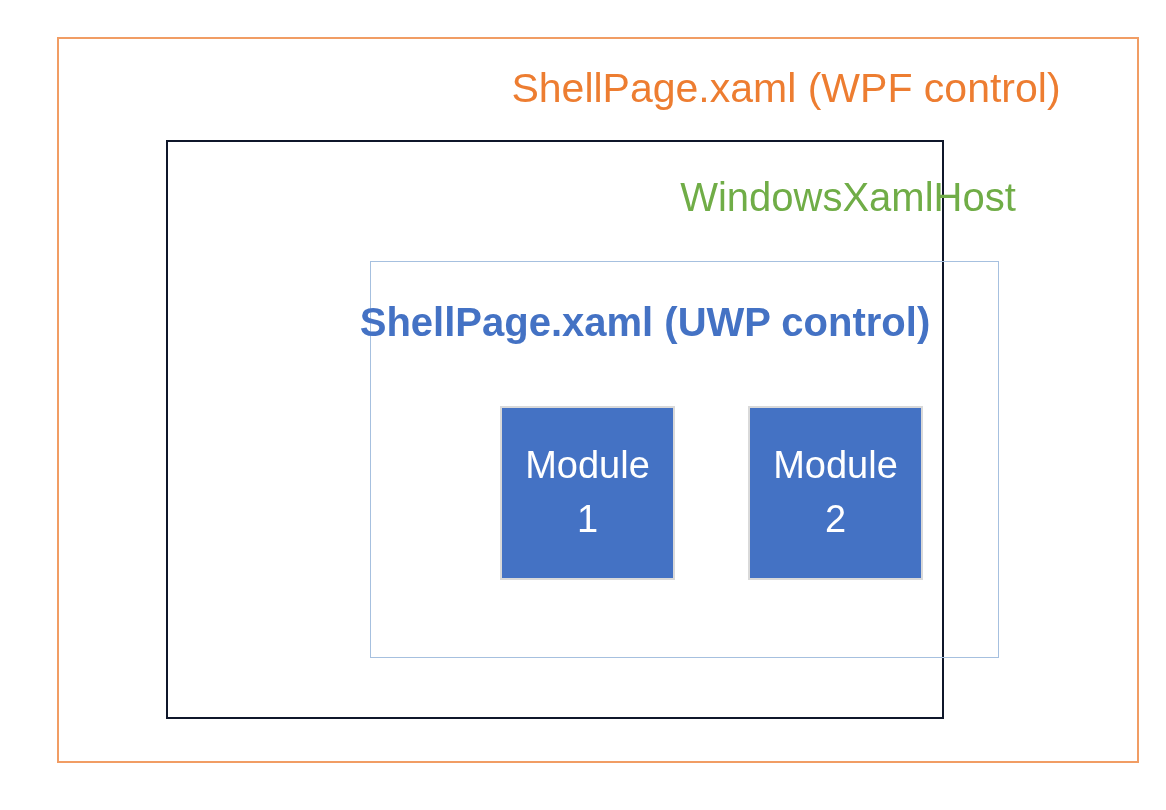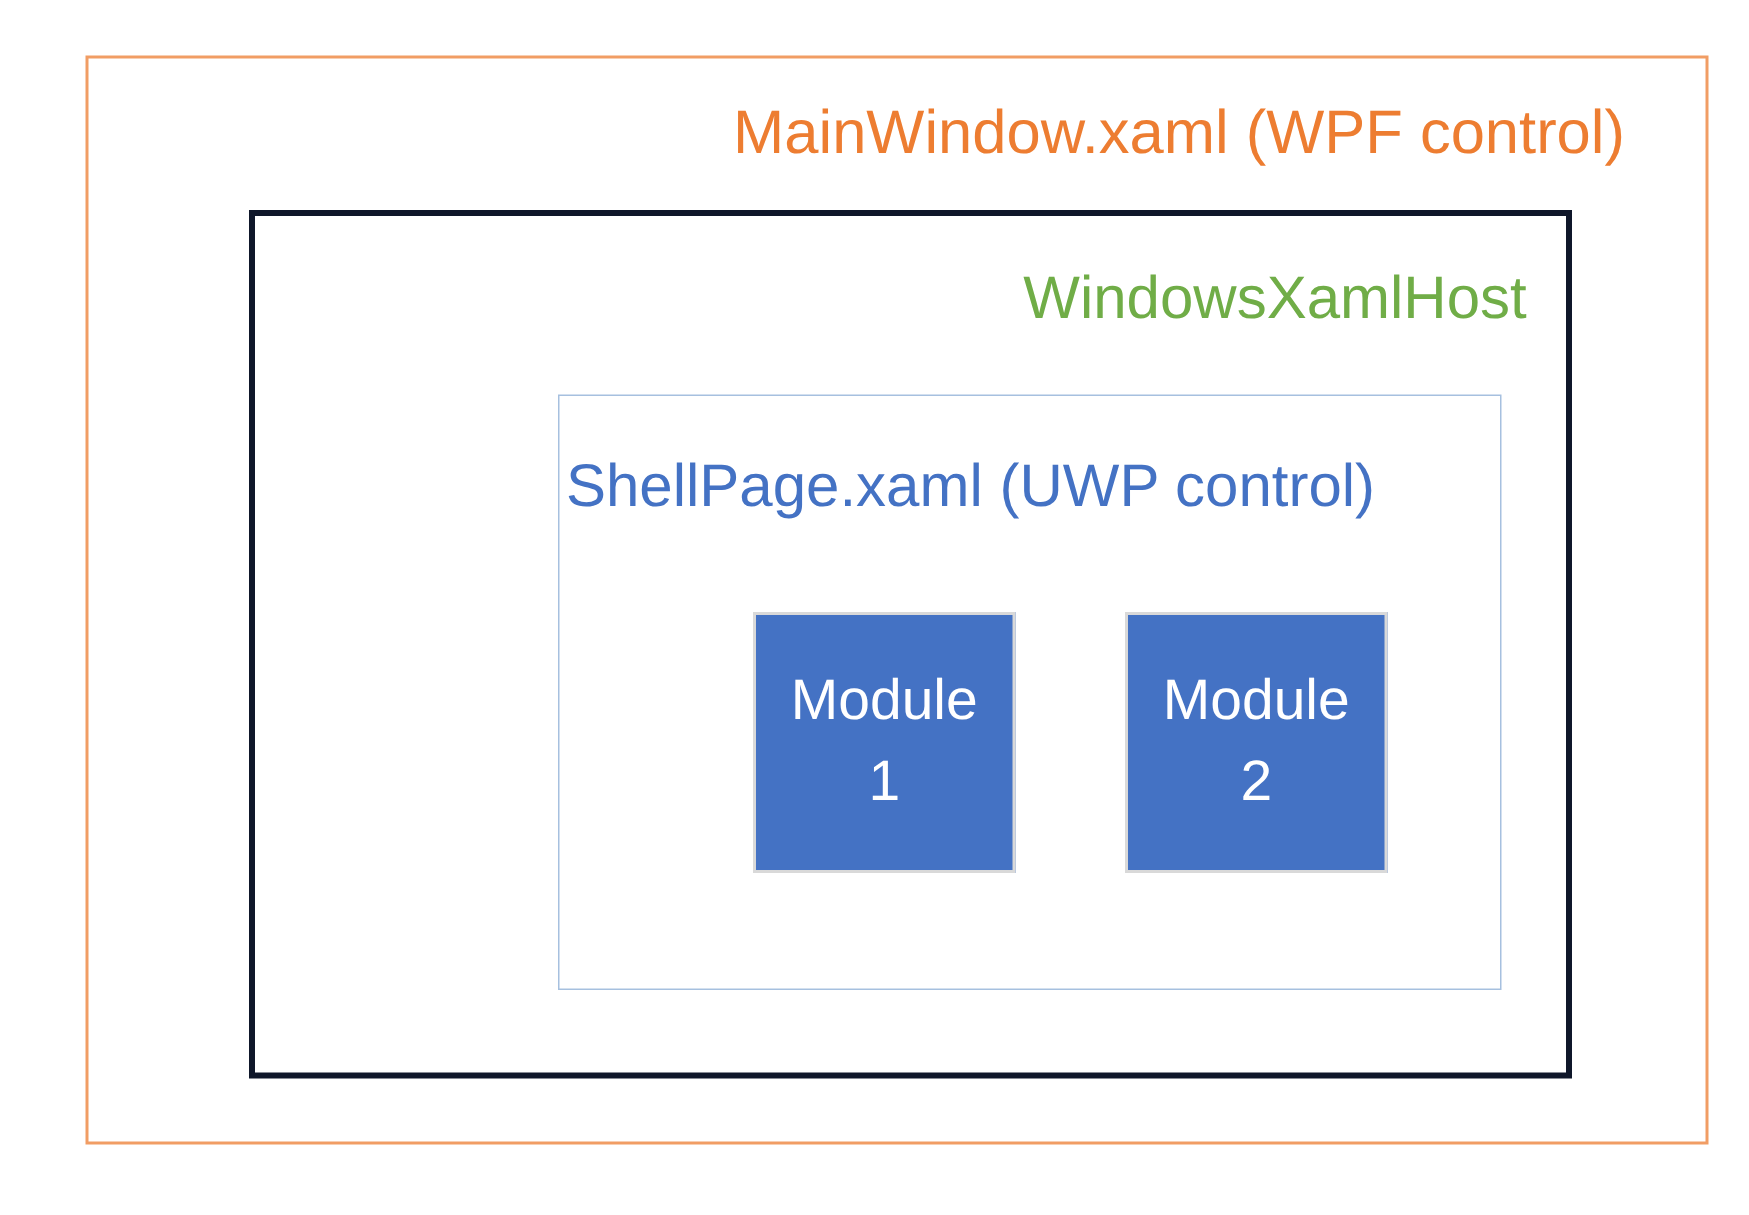--- a/index.html
+++ b/index.html
@@ -20,22 +20,22 @@
     box-sizing: border-box;
     background: transparent;
   }
   #outer-box {
     left: 57px; top: 37px;
     width: 1082px; height: 726px;
     border: 2px solid #F19D64;
   }
   #host-box {
     left: 107px; top: 101px;
-    width: 882px; height: 579px;
-    border: 4px solid #0f172a;
+    width: 778px; height: 579px;
+    border: 2px solid #0f172a;
   }
   #shell-box {
     left: 202px; top: 119px;
     width: 629px; height: 397px;
     border: 1px solid #A6C0DF;
   }
   .box-label {
     position: absolute;
     text-align: center;
     white-space: nowrap;
@@ -53,20 +53,21 @@
     left: 430px; top: 29px;
     width: 500px;
     font-size: 40px;
     color: #70AD47;
   }
   #shell-label {
     left: -26px; top: 34px;
     width: 600px;
     font-size: 40px;
     color: #4472C4;
+    font-weight: bold;
   }
   .module-box {
     position: absolute;
     box-sizing: border-box;
     width: 175px; height: 174px;
     top: 144px;
     background: #4472C4;
     border: 2px solid #D9D9D9;
     display: flex;
     flex-direction: column;
@@ -80,21 +81,21 @@
   #module-2 { left: 377px; }
   .module-line { text-align: center; }
 </style>
 </head>
 <body>
 
 <div id="canvas">
 
   <div id="outer-box" class="frame">
 
-    <div id="outer-label" class="box-label">MainWindow.xaml (WPF control)</div>
+    <div id="outer-label" class="box-label">ShellPage.xaml (WPF control)</div>
 
     <div id="host-box" class="frame">
 
       <div id="host-label" class="box-label">WindowsXamlHost</div>
 
       <div id="shell-box" class="frame">
 
         <div id="shell-label" class="box-label">ShellPage.xaml (UWP control)</div>
 
         <div id="module-1" class="module-box">

